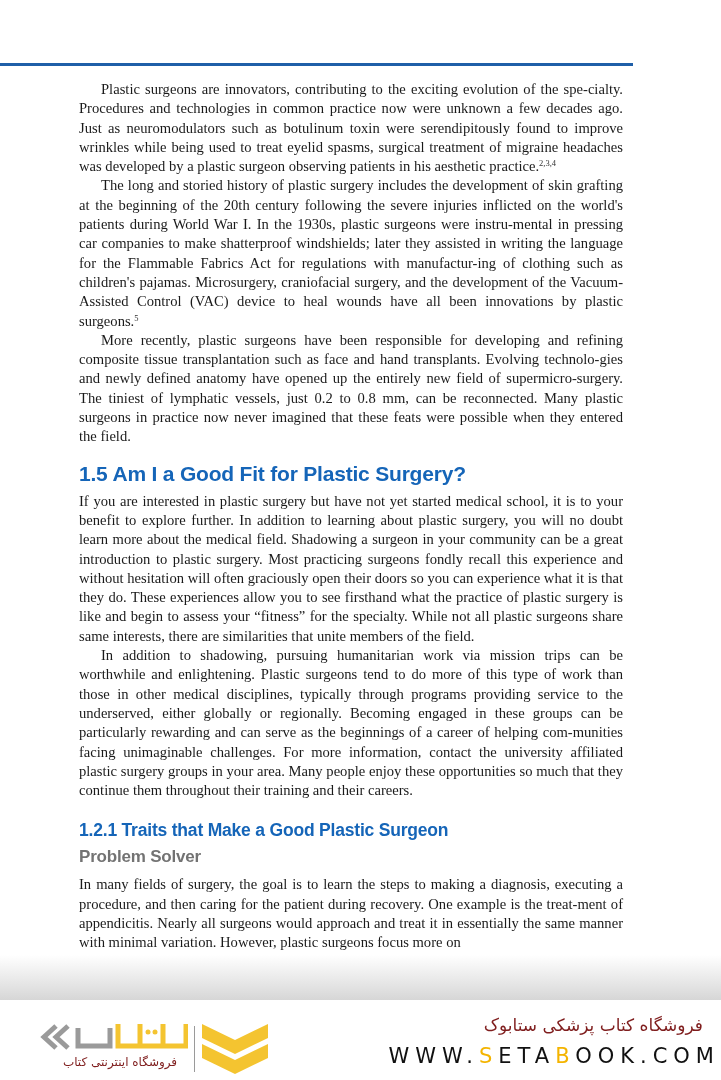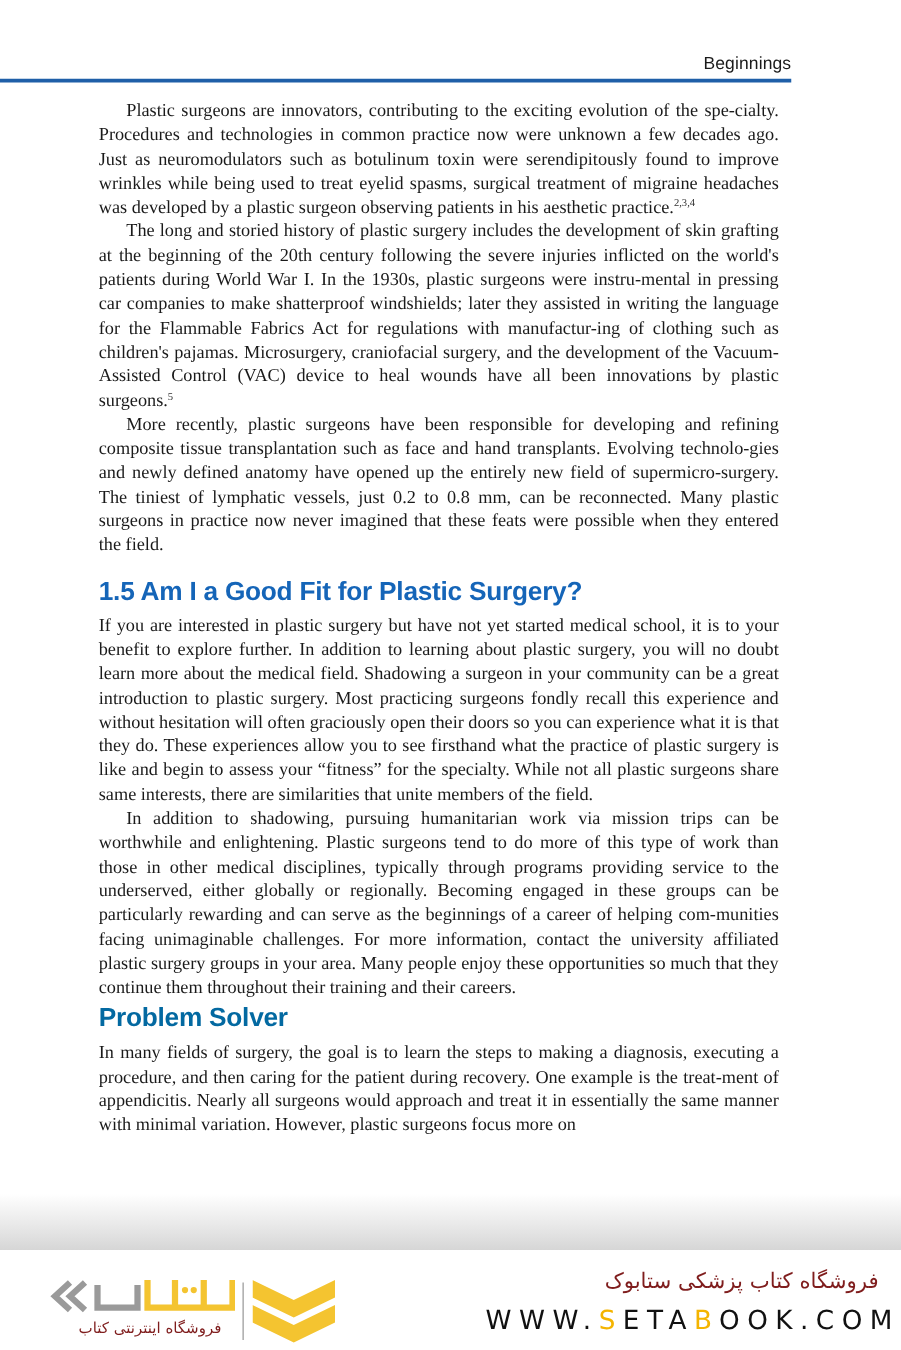--- a/index.html
+++ b/index.html
@@ -88,23 +88,23 @@
       font-weight: bold;
       font-size: 17.5px;
       line-height: 24px;
       color: #1565b8;
       letter-spacing: -0.2px;
     }
     h4.subhead {
       margin: 3px 0 6px 0;
       font-family: "Liberation Sans", "DejaVu Sans", sans-serif;
       font-weight: bold;
-      font-size: 21px;
+      font-size: 17px;
       line-height: 24px;
-      color: #0369a1;
+      color: #737373;
       letter-spacing: -0.2px;
     }
     .footer-banner {
       position: absolute;
       left: 0;
       top: 1000px;
       width: 721px;
       height: 80px;
       background: #ffffff;
     }
@@ -168,37 +168,37 @@
     }
     .store-url .accent {
       color: #f4b400;
     }
   </style>
 </head>
 <body>
 
 <div class="page">
 
-  <div class="running-header">Beginnings</div>
   <div class="header-rule"></div>
 
   <div class="content">
 
     <p class="body indent"><span>Plastic surgeons are innovators, contributing to the exciting evolution of the spe-cialty. Procedures and technologies in common practice now were unknown a few decades ago. Just as neuromodulators such as botulinum toxin were serendipitously found to improve wrinkles while being used to treat eyelid spasms, surgical treatment of migraine headaches was developed by a plastic surgeon observing patients in his aesthetic practice.</span><sup>2,3,4</sup></p>
 
     <p class="body indent"><span>The long and storied history of plastic surgery includes the development of skin grafting at the beginning of the 20th century following the severe injuries inflicted on the world's patients during World War I. In the 1930s, plastic surgeons were instru-mental in pressing car companies to make shatterproof windshields; later they assisted in writing the language for the Flammable Fabrics Act for regulations with manufactur-ing of clothing such as children's pajamas. Microsurgery, craniofacial surgery, and the development of the Vacuum-Assisted Control (VAC) device to heal wounds have all been innovations by plastic surgeons.</span><sup>5</sup></p>
 
     <p class="body indent"><span>More recently, plastic surgeons have been responsible for developing and refining composite tissue transplantation such as face and hand transplants. Evolving technolo-gies and newly defined anatomy have opened up the entirely new field of supermicro-surgery. The tiniest of lymphatic vessels, just 0.2 to 0.8 mm, can be reconnected. Many plastic surgeons in practice now never imagined that these feats were possible when they entered the field.</span></p>
 
     <h2 class="section">1.5  Am I a Good Fit for Plastic Surgery?</h2>
 
     <p class="body"><span>If you are interested in plastic surgery but have not yet started medical school, it is to your benefit to explore further. In addition to learning about plastic surgery, you will no doubt learn more about the medical field. Shadowing a surgeon in your community can be a great introduction to plastic surgery. Most practicing surgeons fondly recall this experience and without hesitation will often graciously open their doors so you can experience what it is that they do. These experiences allow you to see firsthand what the practice of plastic surgery is like and begin to assess your “fitness” for the specialty. While not all plastic surgeons share same interests, there are similarities that unite members of the field.</span></p>
 
     <p class="body indent"><span>In addition to shadowing, pursuing humanitarian work via mission trips can be worthwhile and enlightening. Plastic surgeons tend to do more of this type of work than those in other medical disciplines, typically through programs providing service to the underserved, either globally or regionally. Becoming engaged in these groups can be particularly rewarding and can serve as the beginnings of a career of helping com-munities facing unimaginable challenges. For more information, contact the university affiliated plastic surgery groups in your area. Many people enjoy these opportunities so much that they continue them throughout their training and their careers.</span></p>
 
+    <h3 class="subsection">1.2.1  Traits that Make a Good Plastic Surgeon</h3>
     <h4 class="subhead">Problem Solver</h4>
 
     <p class="body"><span>In many fields of surgery, the goal is to learn the steps to making a diagnosis, executing a procedure, and then caring for the patient during recovery. One example is the treat-ment of appendicitis. Nearly all surgeons would approach and treat it in essentially the same manner with minimal variation. However, plastic surgeons focus more on</span></p>
 
   </div>
 
   <div class="page-fade"></div>
 </div>
 
 <div class="footer-banner">

